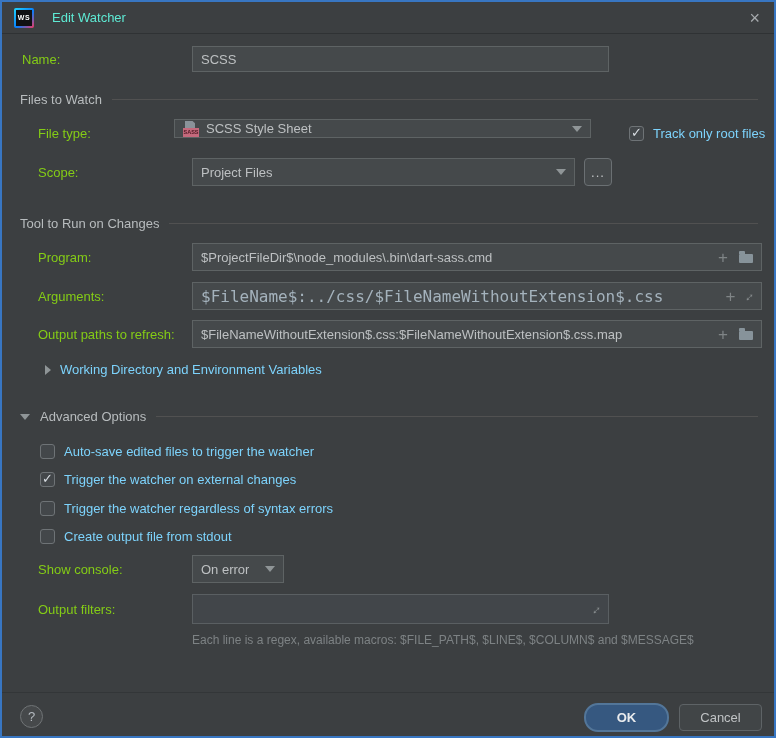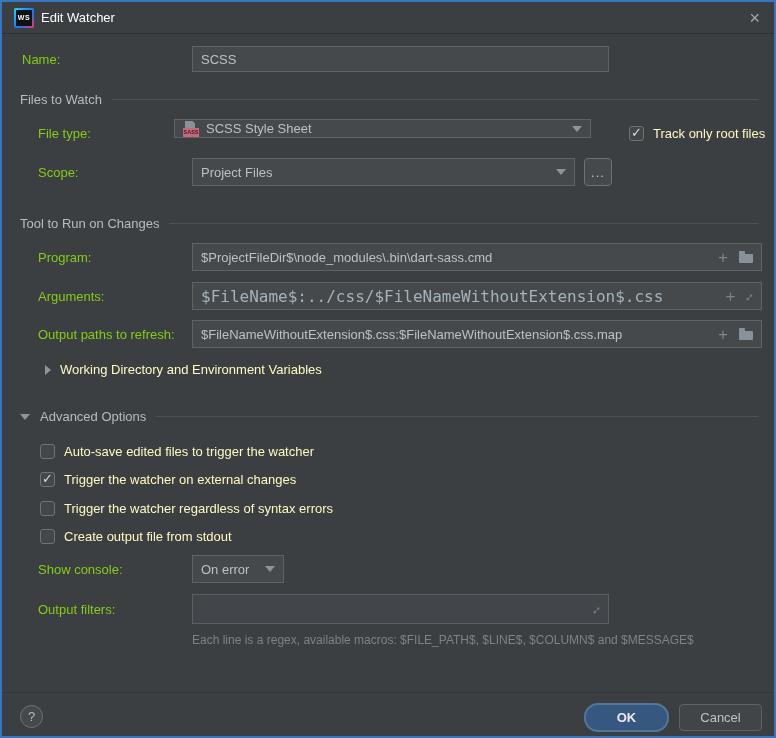--- a/index.html
+++ b/index.html
@@ -14,21 +14,21 @@
     border:2px solid var(--border-accent);
     font-family:"Liberation Sans",sans-serif;font-size:13px;color:var(--text);overflow:hidden;
   }
   
   .titlebar{position:absolute;left:0;top:0;right:0;height:32px;display:flex;align-items:center;
     padding:0 12px;border-bottom:1px solid #2f3234;background:var(--dialog-bg)}
   .ws{width:20px;height:20px;background:linear-gradient(135deg,#21d7fd,#087cfa 55%,#f5375e);
     display:flex;align-items:center;justify-content:center;border-radius:2px}
   .ws b{width:16px;height:16px;background:#101113;color:#fff;font-size:7px;font-weight:bold;
     display:flex;align-items:center;justify-content:center;letter-spacing:.5px}
-  .title{margin-left:7px;color:#ffffff}
+  .title{margin-left:18px;color:#5eead4}
   .close{margin-left:auto;color:#a6aaad;font-size:18px;line-height:1;cursor:pointer;padding:0 2px}
   
   .label{position:absolute;color:#84cc16;white-space:nowrap}
   .sep{position:absolute;left:18px;right:16px;display:flex;align-items:center}
   .sep .txt{color:#b8bcbe;white-space:nowrap}
   .sep .line{flex:1;height:1px;background:var(--line);margin-left:10px}
   .tri-right{width:0;height:0;border-top:5px solid transparent;border-bottom:5px solid transparent;border-left:6px solid #8f9597}
   .tri-down{width:0;height:0;border-left:5px solid transparent;border-right:5px solid transparent;border-top:6px solid #8f9597}
   
   .input,.combo,.fieldbox{
@@ -43,21 +43,21 @@
   .field-icons{position:absolute;right:8px;top:0;height:100%;display:flex;align-items:center;gap:11px}
   .plus{color:var(--muted);font-size:17px;line-height:1;cursor:pointer}
   .icon-folder{position:relative;width:14px;height:9px;background:#87939a;border-radius:1px;margin-top:3px;cursor:pointer}
   .icon-folder::before{content:"";position:absolute;top:-3px;left:0;width:6px;height:3px;background:#87939a;border-radius:1px 1px 0 0}
   .icon-expand{display:inline-block;transform:rotate(45deg);color:#868b8d;font-size:13px;cursor:pointer}
   
   .cbrow{position:absolute;display:flex;align-items:center;gap:9px;height:18px;cursor:default}
   .cb{width:15px;height:15px;border:1px solid #6e7376;border-radius:3px;background:#43474a;position:relative;flex:none}
   .cb.checked::after{content:"✓";position:absolute;top:-2px;left:1px;color:#d8dde2;font-size:13px;
     font-family:"DejaVu Sans",sans-serif;font-weight:bold}
-  .cblabel{color:#fef9c3;white-space:nowrap}
+  .cblabel{color:#7dd3fc;white-space:nowrap}
   .toggle{position:absolute;display:flex;align-items:center;gap:9px;cursor:pointer}
   
   .btn{position:absolute;display:flex;align-items:center;justify-content:center;border-radius:4px;
     background:#414547;border:1px solid #5e6366;color:#c0c3c5;cursor:pointer}
   .btn.primary{background:var(--ok-bg);border:2px solid var(--ok-ring);border-radius:14px;color:#e9ebed;font-weight:bold}
   .browse{position:absolute;background:#45494b;border:1px solid #6b7073;border-radius:4px;color:#c0c3c5;
     display:flex;align-items:center;justify-content:center;cursor:pointer;letter-spacing:1px}
   .help{position:absolute;width:23px;height:23px;border-radius:50%;border:1px solid #707476;background:#46494b;
     color:#b4bac0;display:flex;align-items:center;justify-content:center;font-size:13px;cursor:pointer}
   .footer-line{position:absolute;left:0;right:0;top:690px;height:1px;background:#333638}

